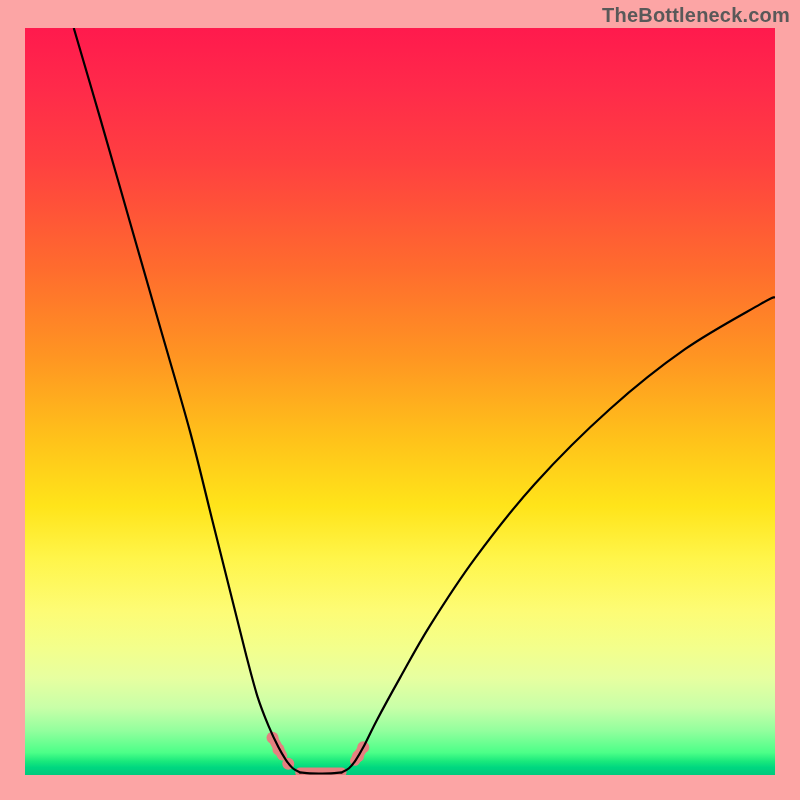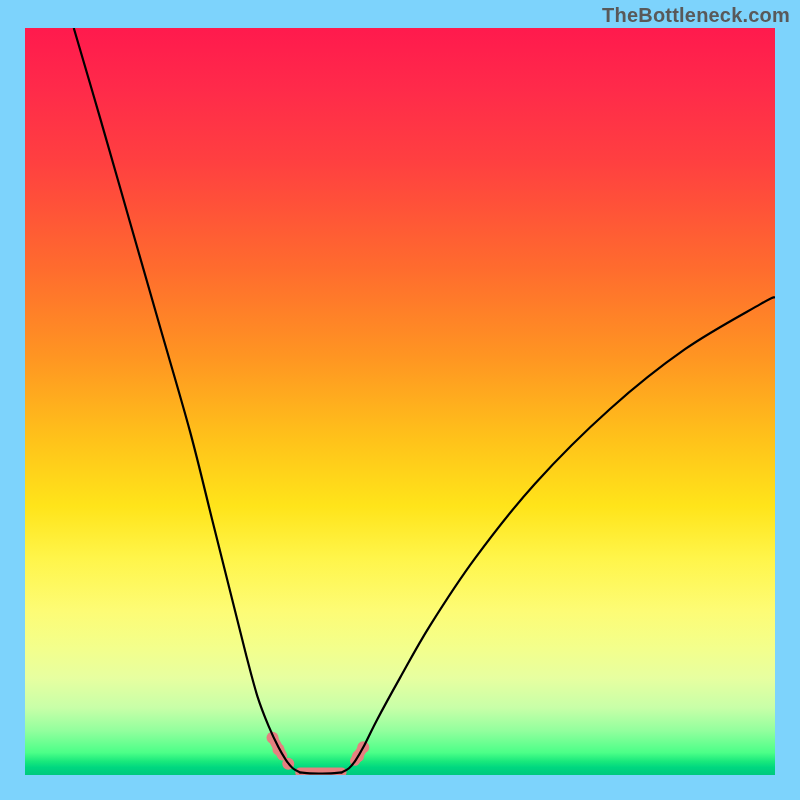--- a/index.html
+++ b/index.html
@@ -10,21 +10,21 @@
     background: #000;
     font-family: Arial, Helvetica, sans-serif;
     overflow: hidden;
   }
   .frame {
     position: absolute;
     left: 0;
     top: 0;
     width: 800px;
     height: 800px;
-    background: #7dd3fc;
+    background: #fca5a5;
   }
   .plot-area {
     position: absolute;
     left: 25px;
     top: 28px;
     width: 750px;
     height: 747px;
     overflow: hidden;
   }
   .gradient-bg {

